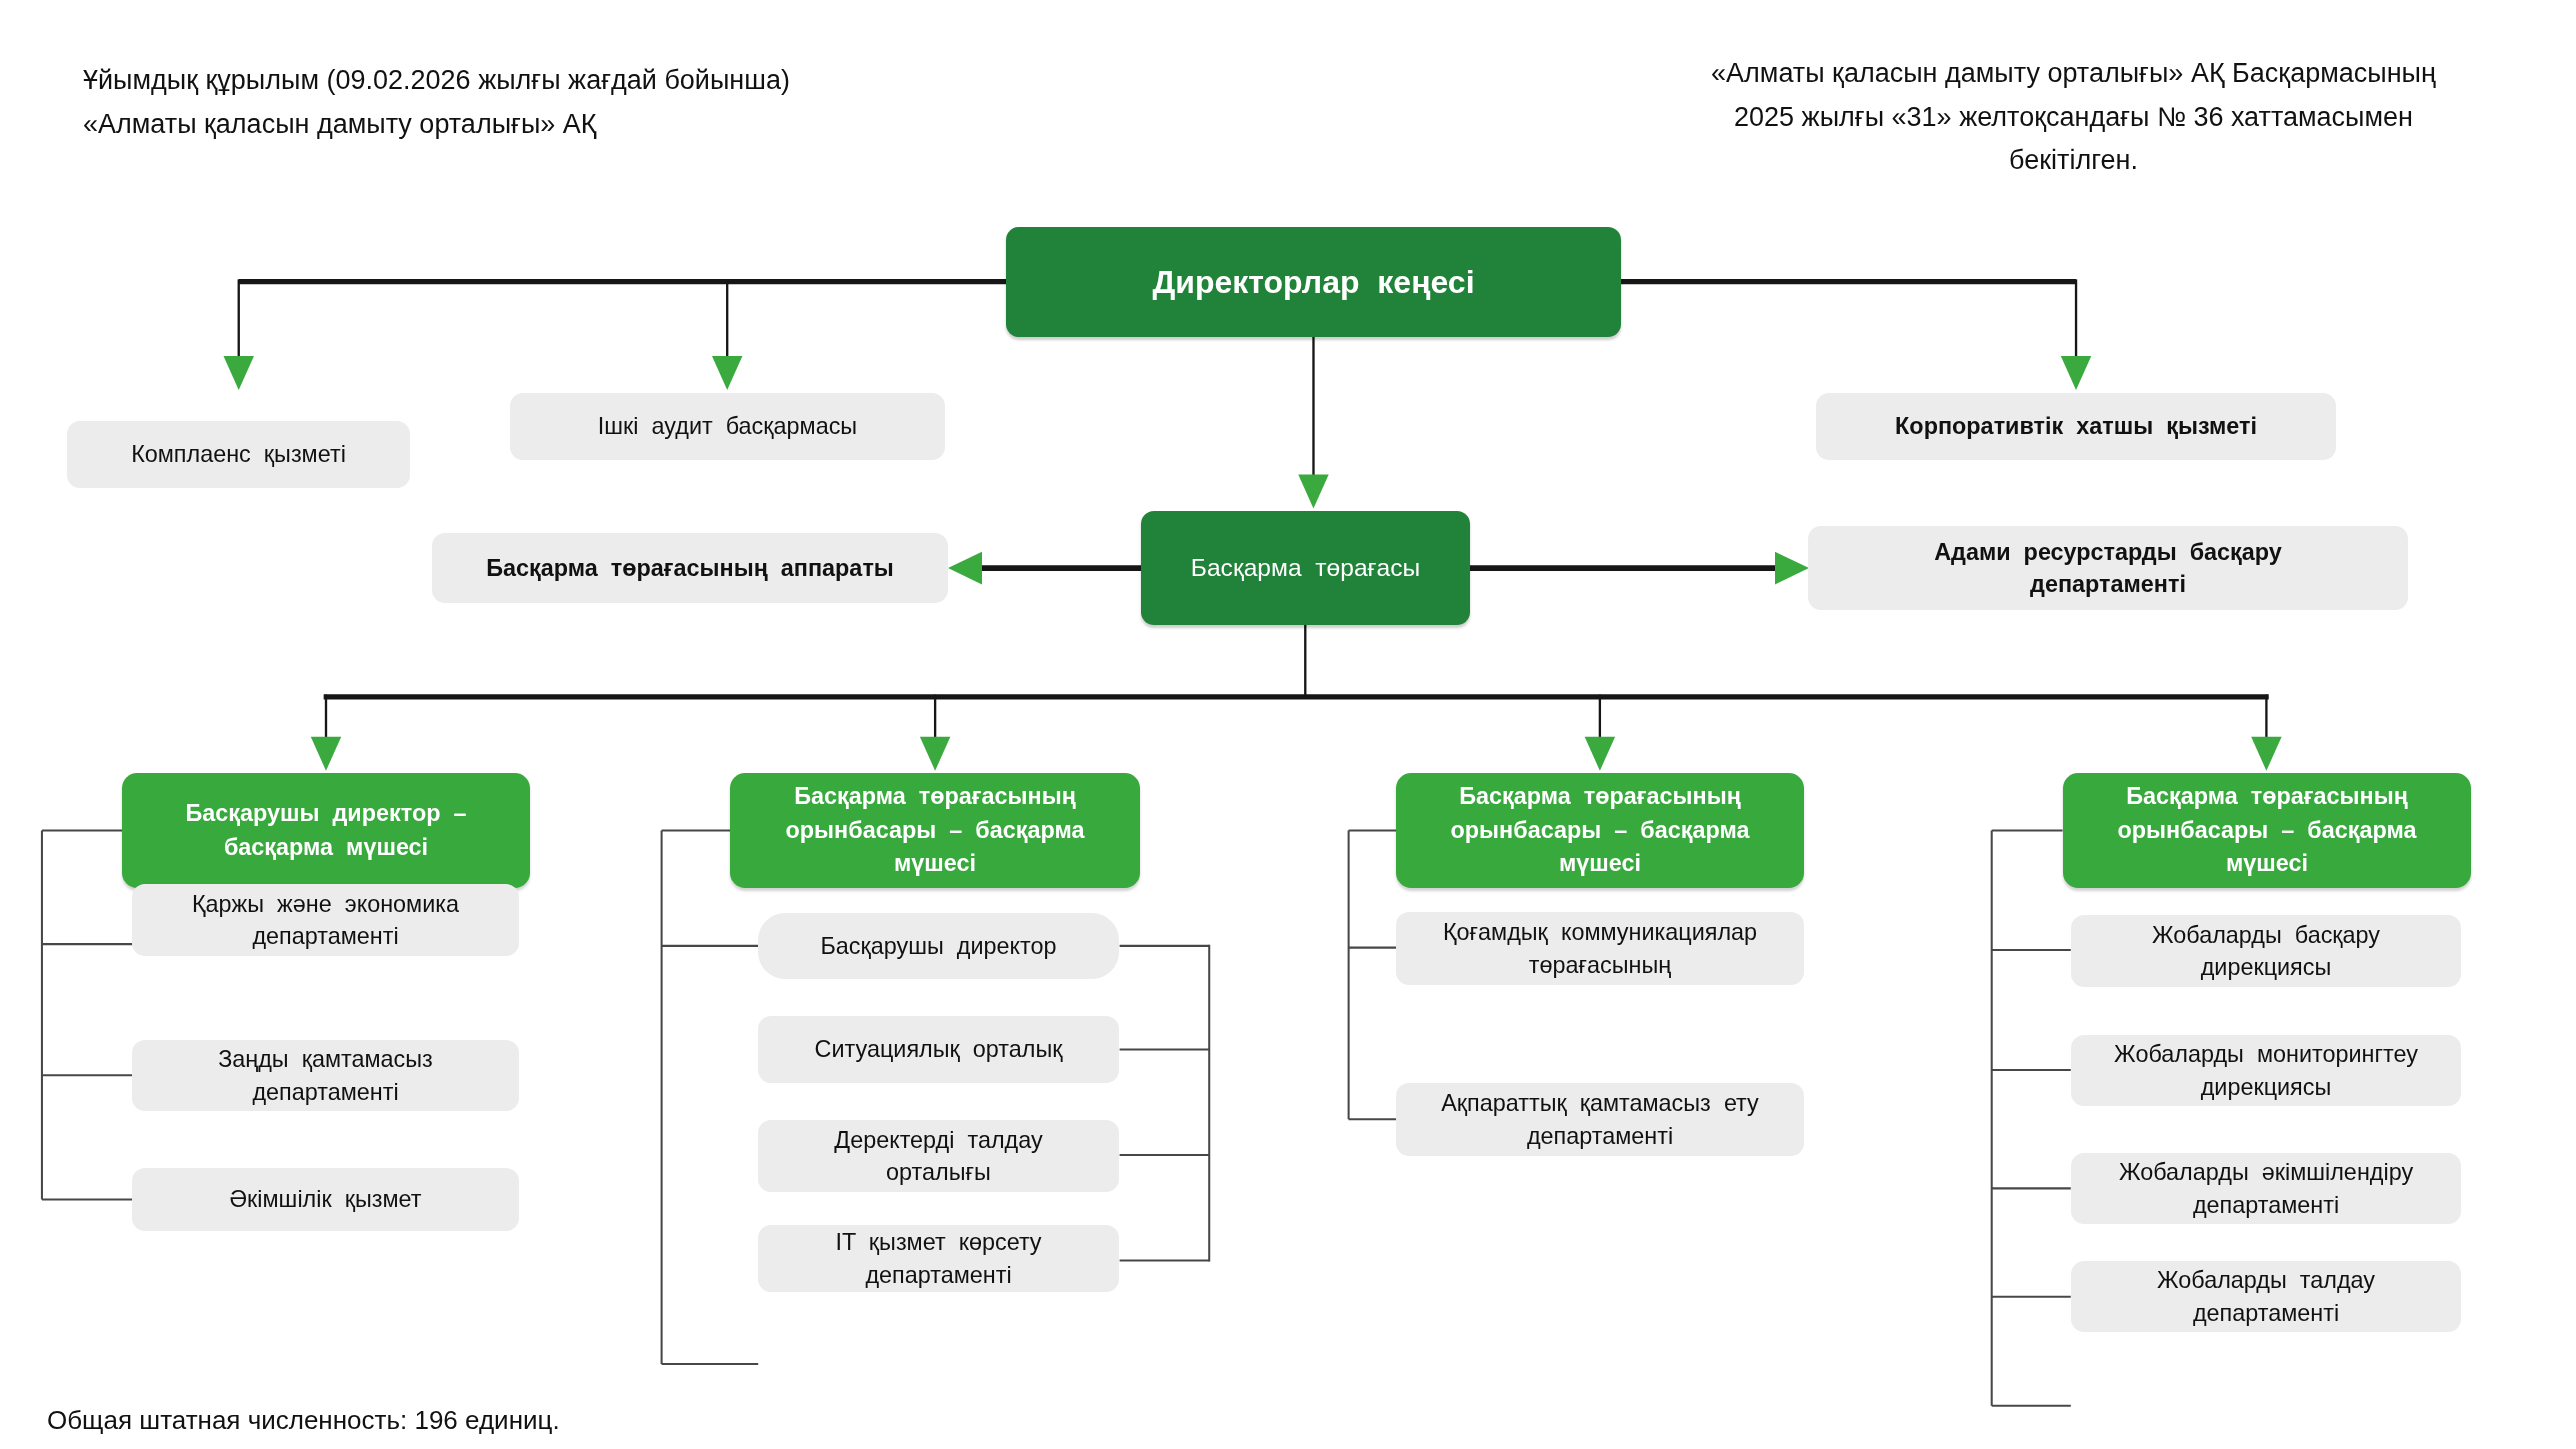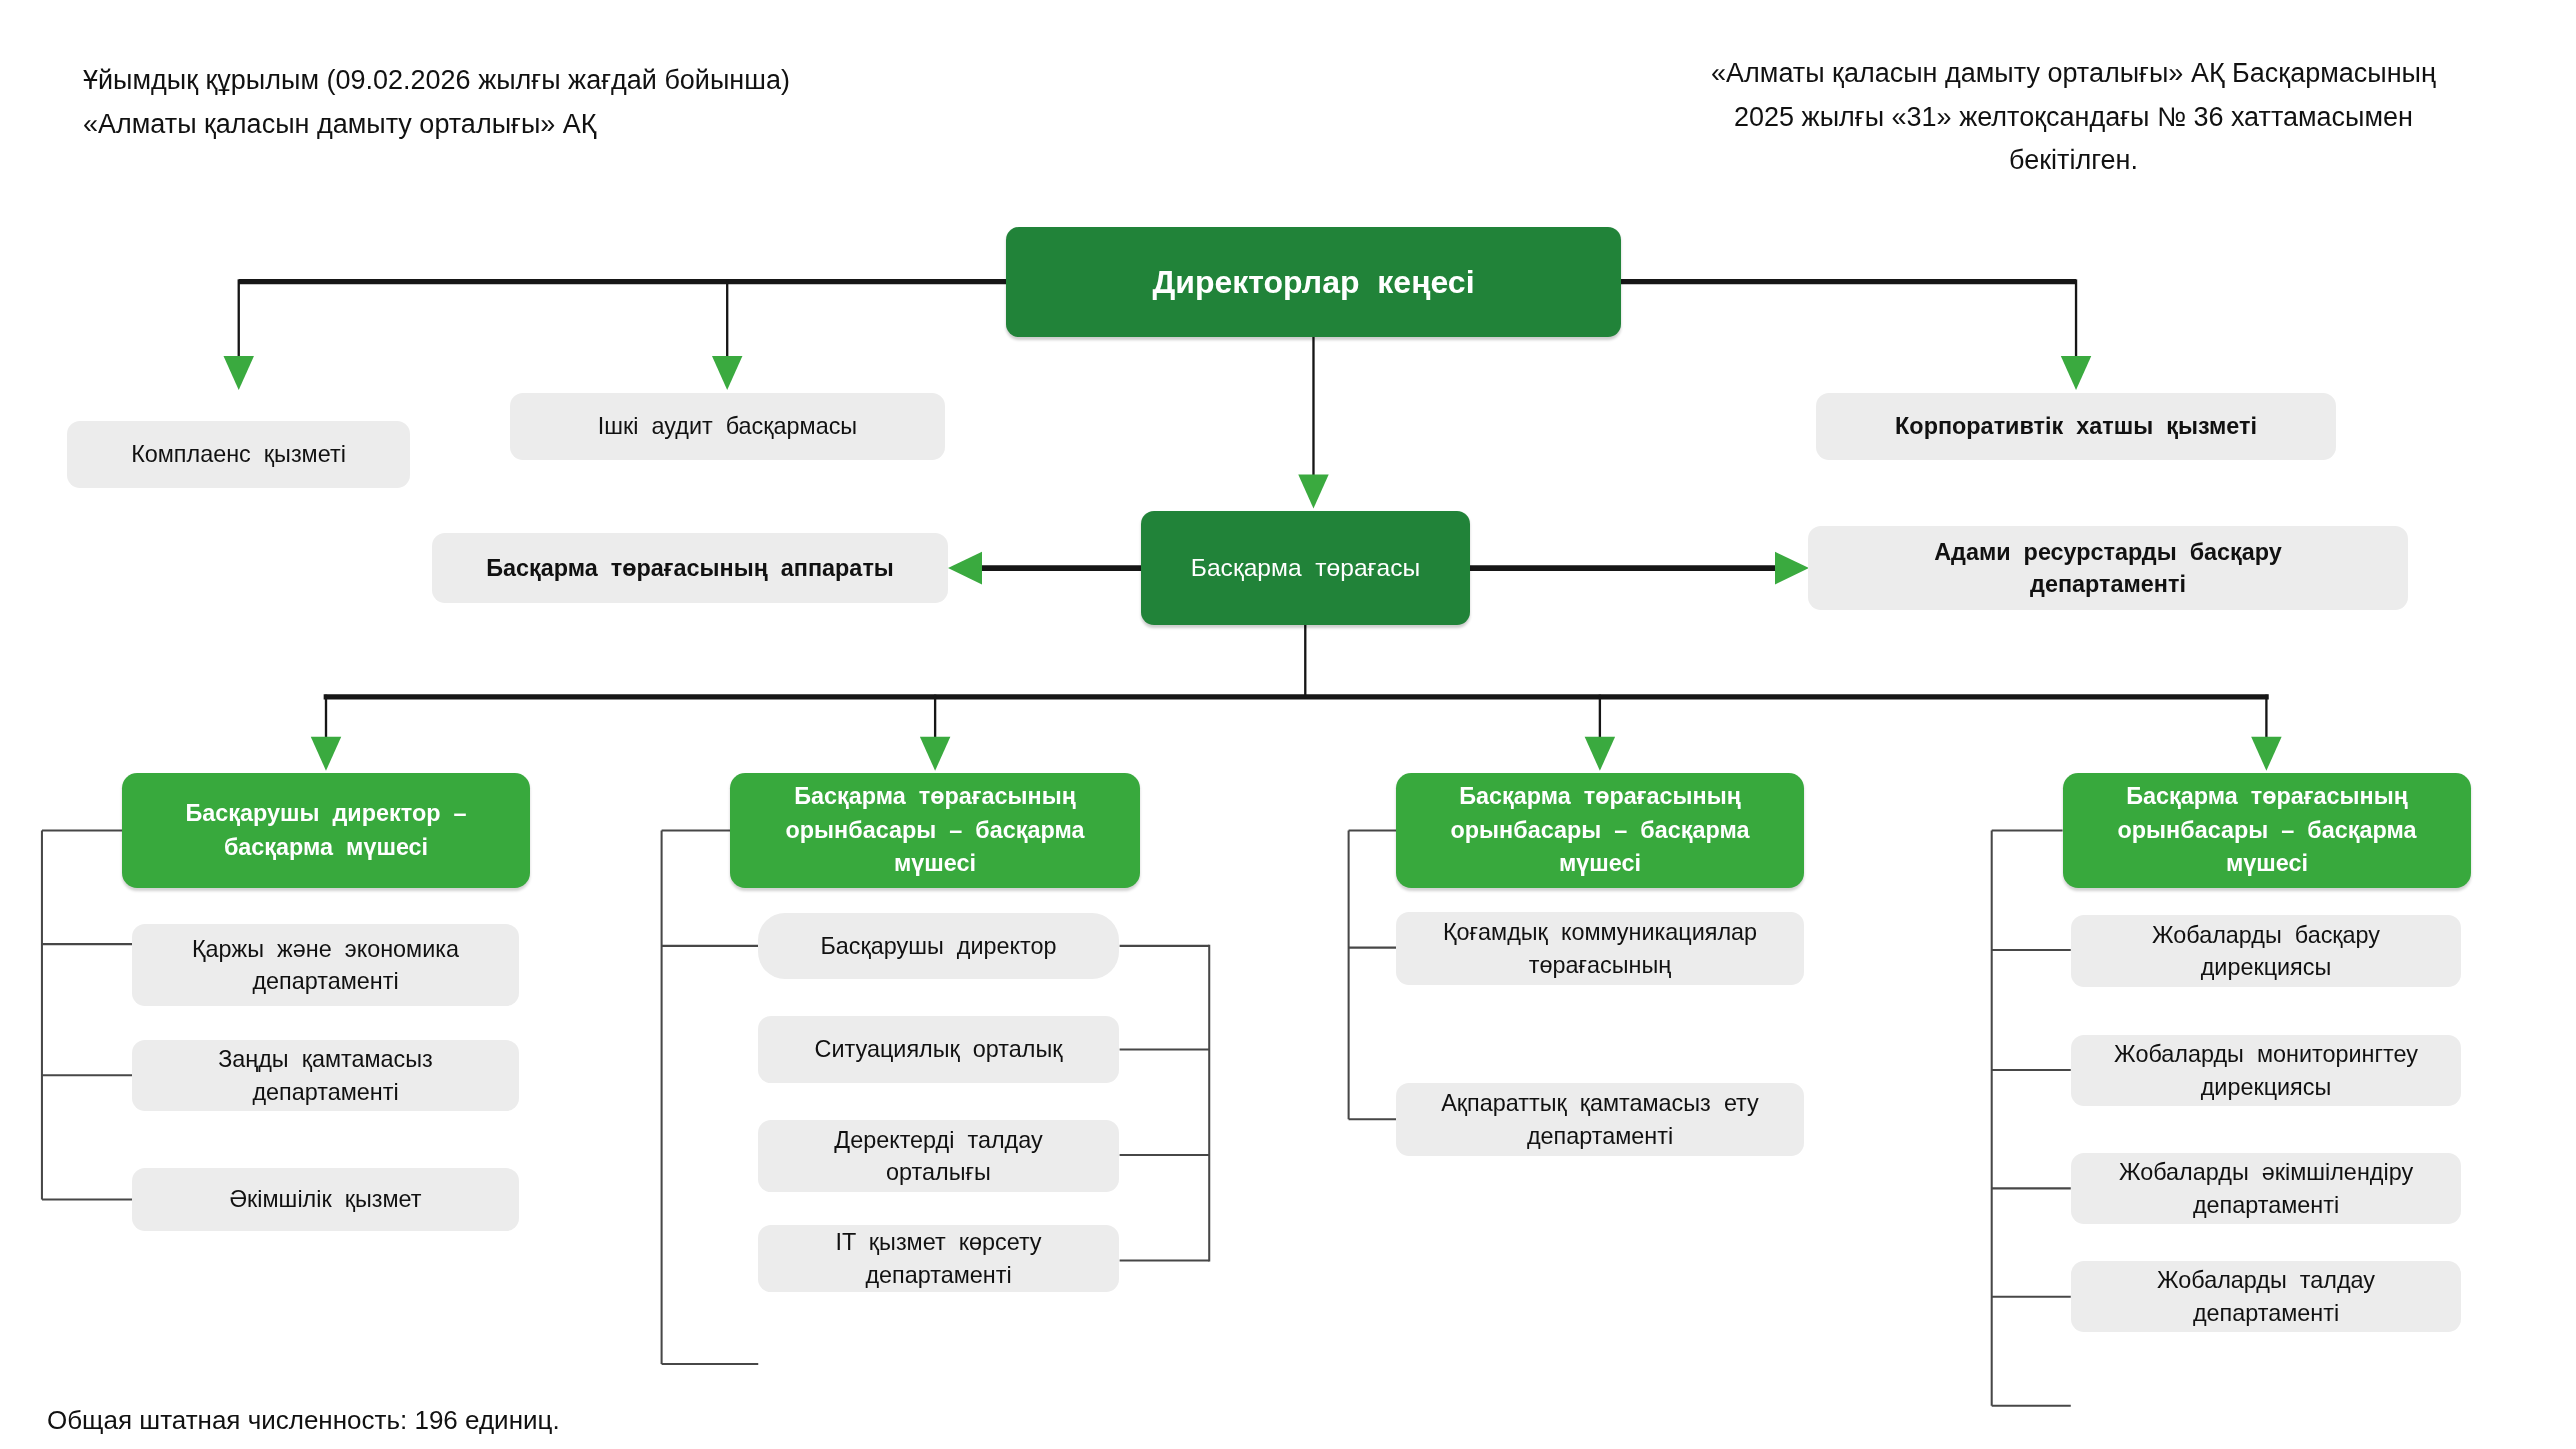--- a/index.html
+++ b/index.html
@@ -127,21 +127,21 @@
   <div class="box green-bright" style="left:730px;top:773px;width:410px;height:115px;">Басқарма төрағасының
 орынбасары – басқарма
 мүшесі</div>
   <div class="box green-bright" style="left:1396px;top:773px;width:408px;height:115px;">Басқарма төрағасының
 орынбасары – басқарма
 мүшесі</div>
   <div class="box green-bright" style="left:2063px;top:773px;width:408px;height:115px;">Басқарма төрағасының
 орынбасары – басқарма
 мүшесі</div>
 
-  <div class="box gray" style="left:132px;top:924px;width:387px;height:82px;">Қаржы және экономика
+  <div class="box gray" style="left:132px;top:884px;width:387px;height:72px;">Қаржы және экономика
 департаменті</div>
   <div class="box gray" style="left:132px;top:1040px;width:387px;height:71px;">Заңды қамтамасыз
 департаменті</div>
   <div class="box gray" style="left:132px;top:1168px;width:387px;height:63px;">Әкімшілік қызмет</div>
 
   <div class="box gray" style="left:758px;top:913px;width:361px;height:66px;border-radius:27px;">Басқарушы директор</div>
   <div class="box gray" style="left:758px;top:1016px;width:361px;height:67px;">Ситуациялық орталық</div>
   <div class="box gray" style="left:758px;top:1120px;width:361px;height:72px;">Деректерді талдау
 орталығы</div>
   <div class="box gray" style="left:758px;top:1225px;width:361px;height:67px;">IT қызмет көрсету

